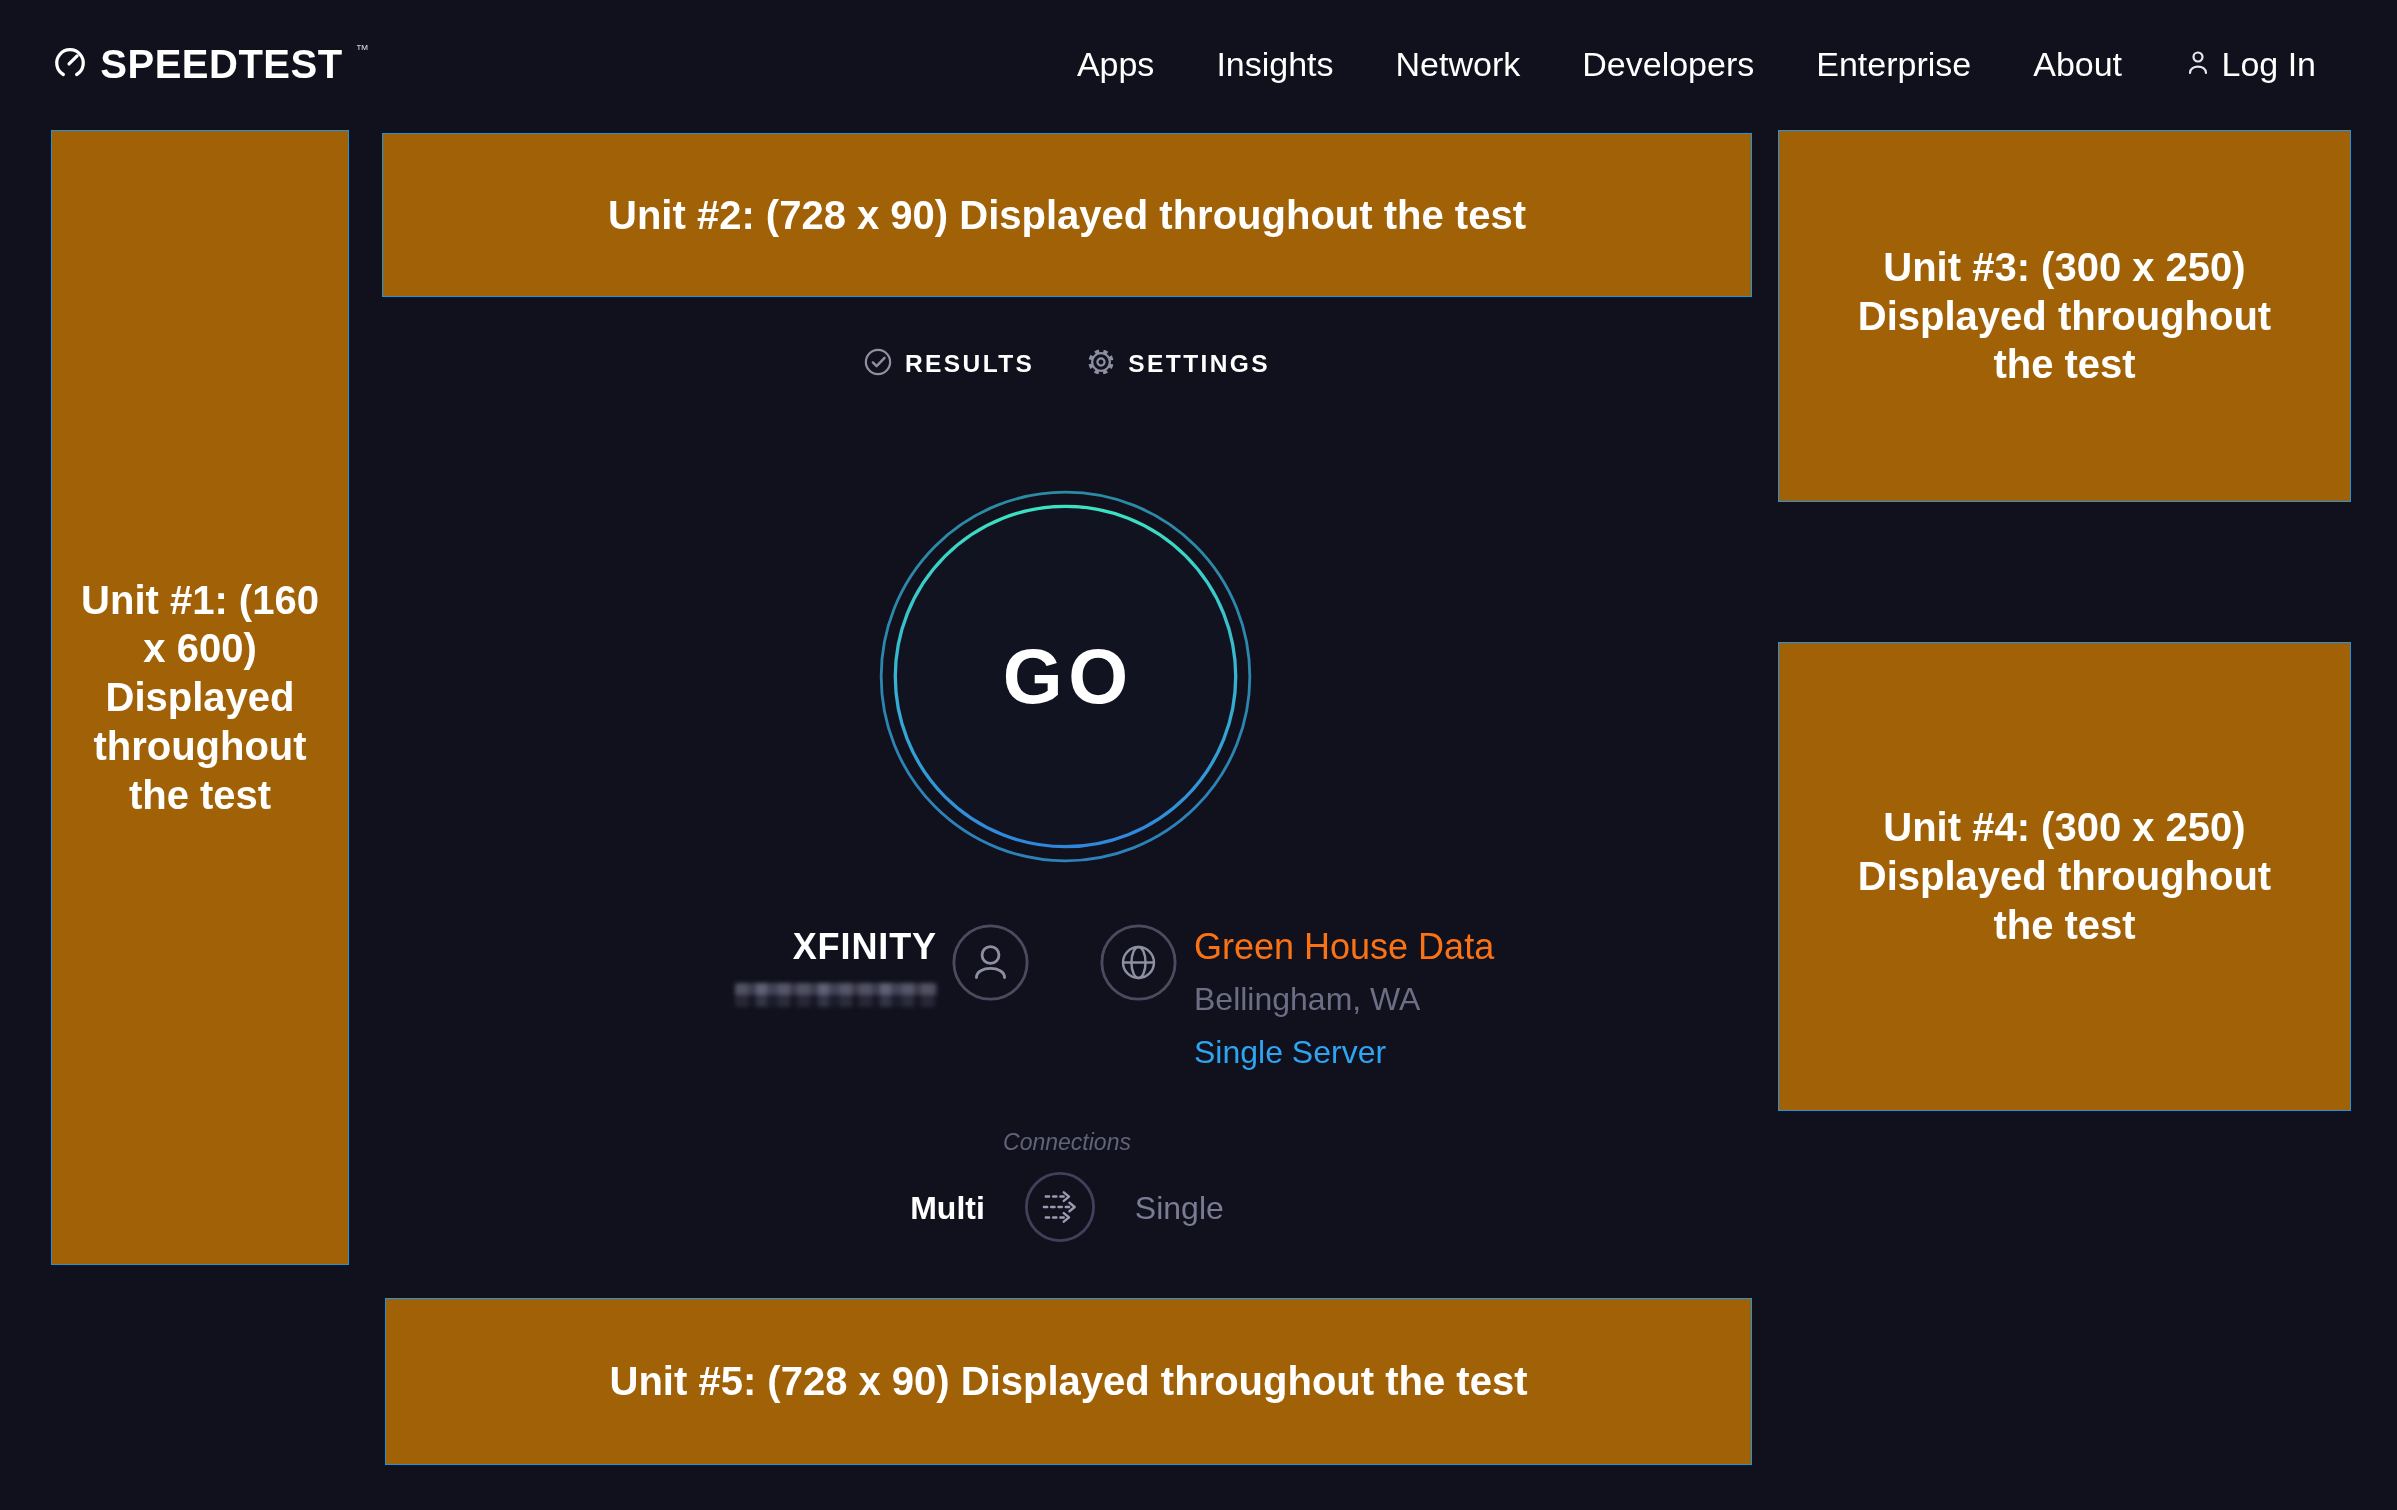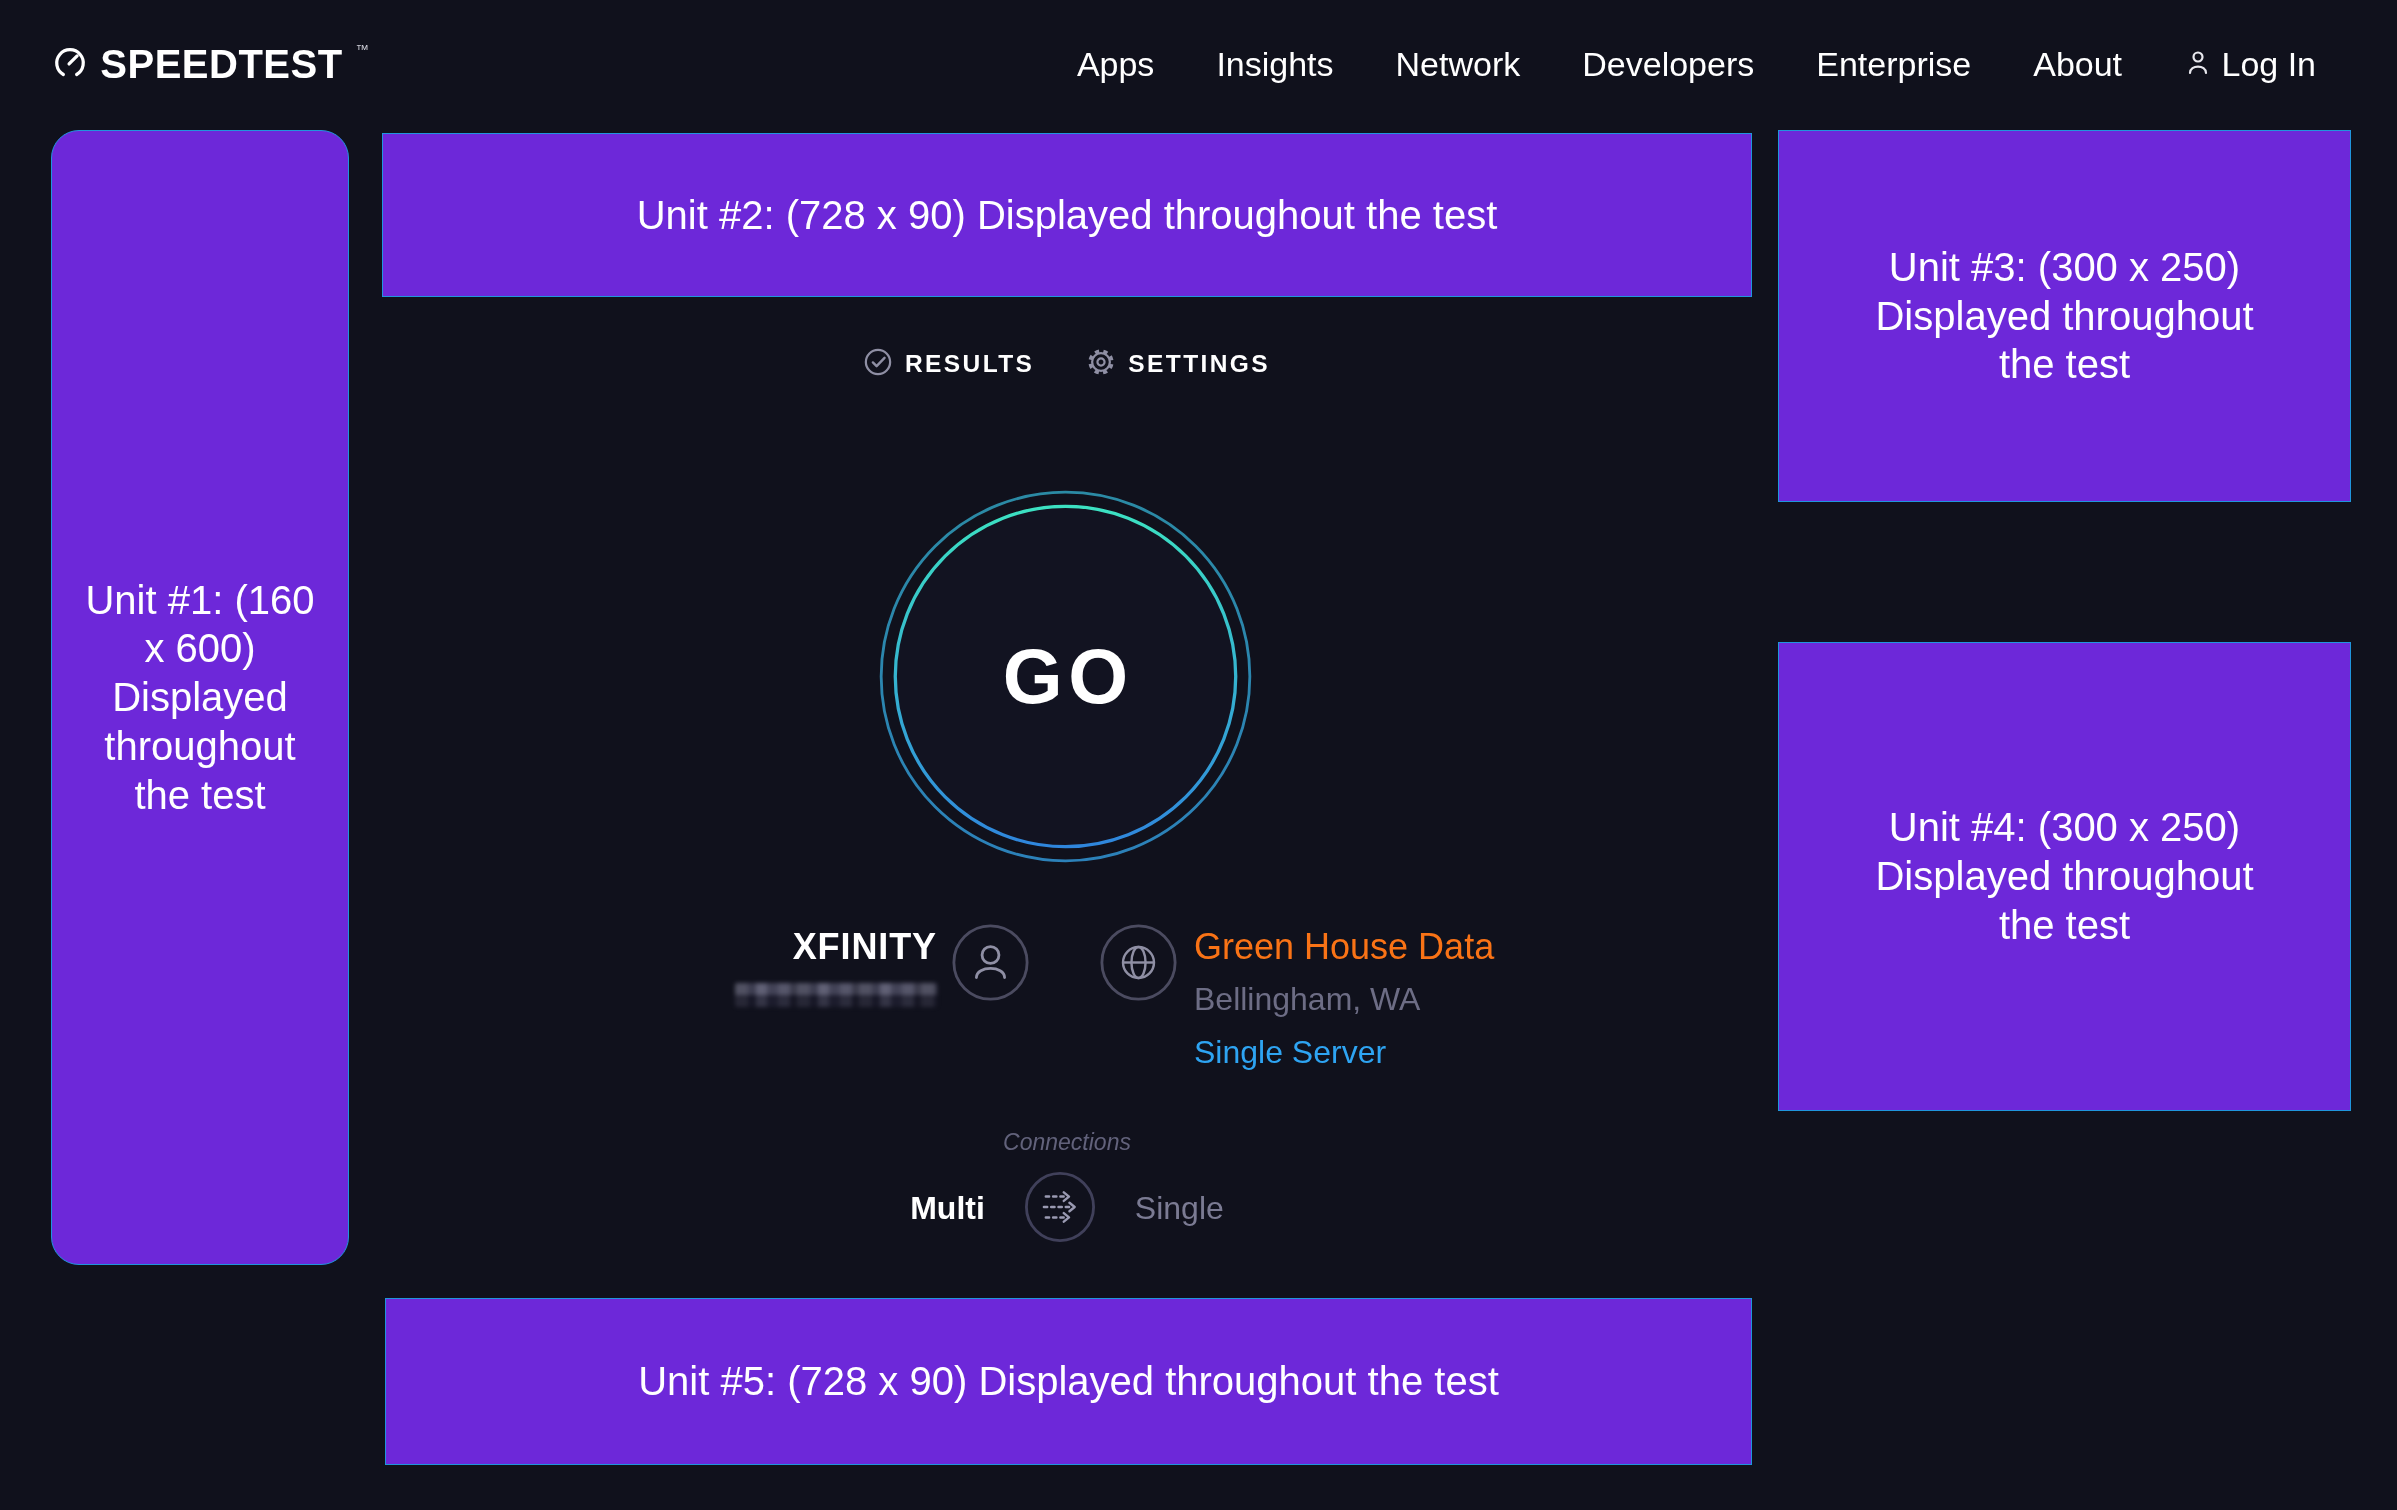--- a/index.html
+++ b/index.html
@@ -11,24 +11,24 @@
   .topnav{position:absolute;left:0;top:0;width:2397px;height:128px;
           display:flex;align-items:center;padding:0 81px 0 51px;box-sizing:border-box;}
   .logo{display:flex;align-items:center;gap:11.3px;}
   .logo-word{font-size:40px;font-weight:700;letter-spacing:0.5px;color:#fff;}
   .logo-tm{font-size:13px;color:#cfcfd8;vertical-align:top;position:relative;top:-15px;left:1.9px;}
   .navlinks{margin-left:auto;display:flex;align-items:center;gap:62px;font-size:34px;color:#fff;}
   .navlinks .nav-item{white-space:nowrap;}
   .login{display:flex;align-items:center;gap:9.4px;white-space:nowrap;}
 
   
-  .ad{position:absolute;background:#6d28d9;border:1.9px solid #2095dc;box-sizing:border-box;
+  .ad{position:absolute;background:#a16207;border:1.9px solid #2095dc;box-sizing:border-box;
       display:flex;align-items:center;justify-content:center;text-align:center;
-      color:#fff;font-size:40px;line-height:1.22;font-weight:400;}
-  .ad-1{left:51px;top:130px;width:298px;height:1135px;border-radius:28px;}
+      color:#fff;font-size:40px;line-height:1.22;font-weight:700;}
+  .ad-1{left:51px;top:130px;width:298px;height:1135px;}
   .ad-2{left:382px;top:133px;width:1370px;height:164px;}
   .ad-3{left:1778px;top:130px;width:573px;height:372px;}
   .ad-4{left:1778px;top:642px;width:573px;height:469px;}
   .ad-5{left:385px;top:1298px;width:1367px;height:167px;}
   .ad-1 .ad-label{width:247px;}
   .ad-3 .ad-label,.ad-4 .ad-label{width:418px;}
   .ad-2 .ad-label,.ad-5 .ad-label{white-space:nowrap;}
 
   
   .tabs{position:absolute;left:382px;top:341px;width:1370px;height:45px;

